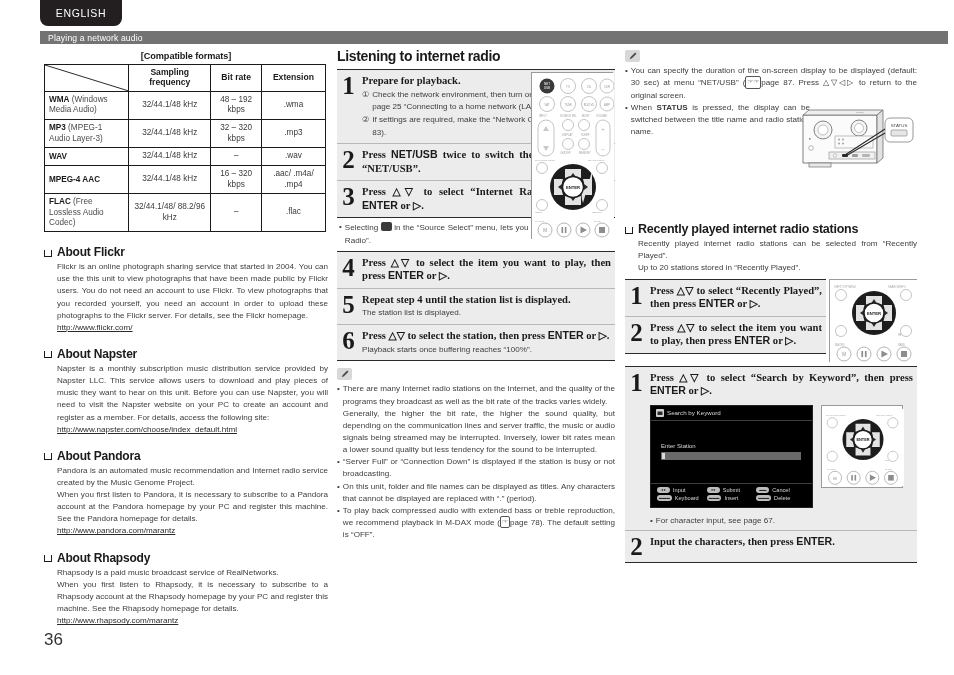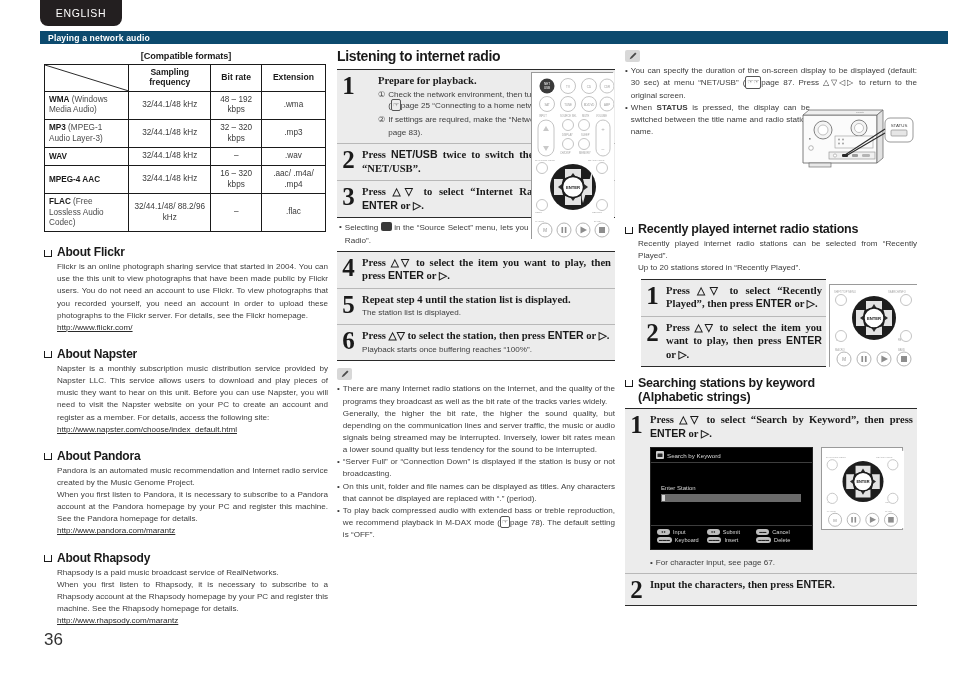--- a/index.html
+++ b/index.html
@@ -20,24 +20,24 @@
     background: #231f20;
     border-radius: 0 0 8px 8px;
     color: #fff;
     font-size: 10.5px;
     letter-spacing: .6px;
     display: flex; align-items: center; justify-content: center;
   }
   .section-bar {
     position: absolute; left: 40px; top: 31px;
     width: 908px; height: 13px;
-    background: #0c4a6e;
+    background: #737373;
     color: #ffffff;
     font-size: 8.6px;
-    font-weight: bold;
+    font-weight: normal;
     display: flex; align-items: center;
     padding-left: 8px;
     letter-spacing: .15px;
   }
 
   
   .col { position: absolute; top: 48px; }
   .col-left  { left: 44px;  width: 284px; }
   .col-mid   { left: 337px; width: 278px; }
   .col-right { left: 625px; width: 292px; }
@@ -162,21 +162,21 @@
     font-size: 17px; color: #333;
   }
 
   
   .remote {
     border: 1px solid #9a9a9a; background: #fff;
     flex: 0 0 auto;
   }
   .remote svg { display: block; }
 
-  .row-with-art { display: flex; gap: 3px; align-items: flex-end; margin-left: 16px; }
+  .row-with-art { display: flex; gap: 3px; align-items: flex-start; }
 
   
   .recv { margin: 2px 0 0 0; }
 
   
   .osd {
     width: 163px; height: 103px; background: #000;
     color: #d8d8d8; font-size: 5.6px;
     position: relative; border: 1px solid #222;
   }
@@ -635,27 +635,20 @@
           <rect x="31.4" y="71" width="1.7" height="6" fill="#8d8d8d"></rect>
             <rect x="34.9" y="71" width="1.7" height="6" fill="#8d8d8d"></rect>
           <circle cx="54" cy="74" r="7" fill="#fff" stroke="#b5b5b5"></circle>
           <polygon points="51.4,70.5 58,74 51.4,77.5" fill="#8d8d8d"></polygon>
           <circle cx="74" cy="74" r="7" fill="#fff" stroke="#b5b5b5"></circle>
           <rect x="71" y="71" width="6" height="6" fill="#8d8d8d"></rect>
         </svg>
       </div>
     </div>
 
-    <div class="blk-head" style="margin-top:9px;align-items:flex-start;">
-      <span class="sq" style="margin-top:3px;"></span>
-      <span class="sec-head">
-        <span>Searching stations by keyword</span><br>
-        <span>(Alphabetic strings)</span>
-      </span>
-    </div>
 
     <div class="steps" style="margin-top:4px;">
       <div class="step" style="border-bottom:none;">
         <div class="step-num">1</div>
         <div class="step-txt">
           <div class="step-title">
             <span>Press </span><span class="sans">△▽</span><span> to select “Search by Keyword”, then press </span><span class="sans">ENTER</span><span> or ▷.</span>
           </div>
         </div>
       </div>

